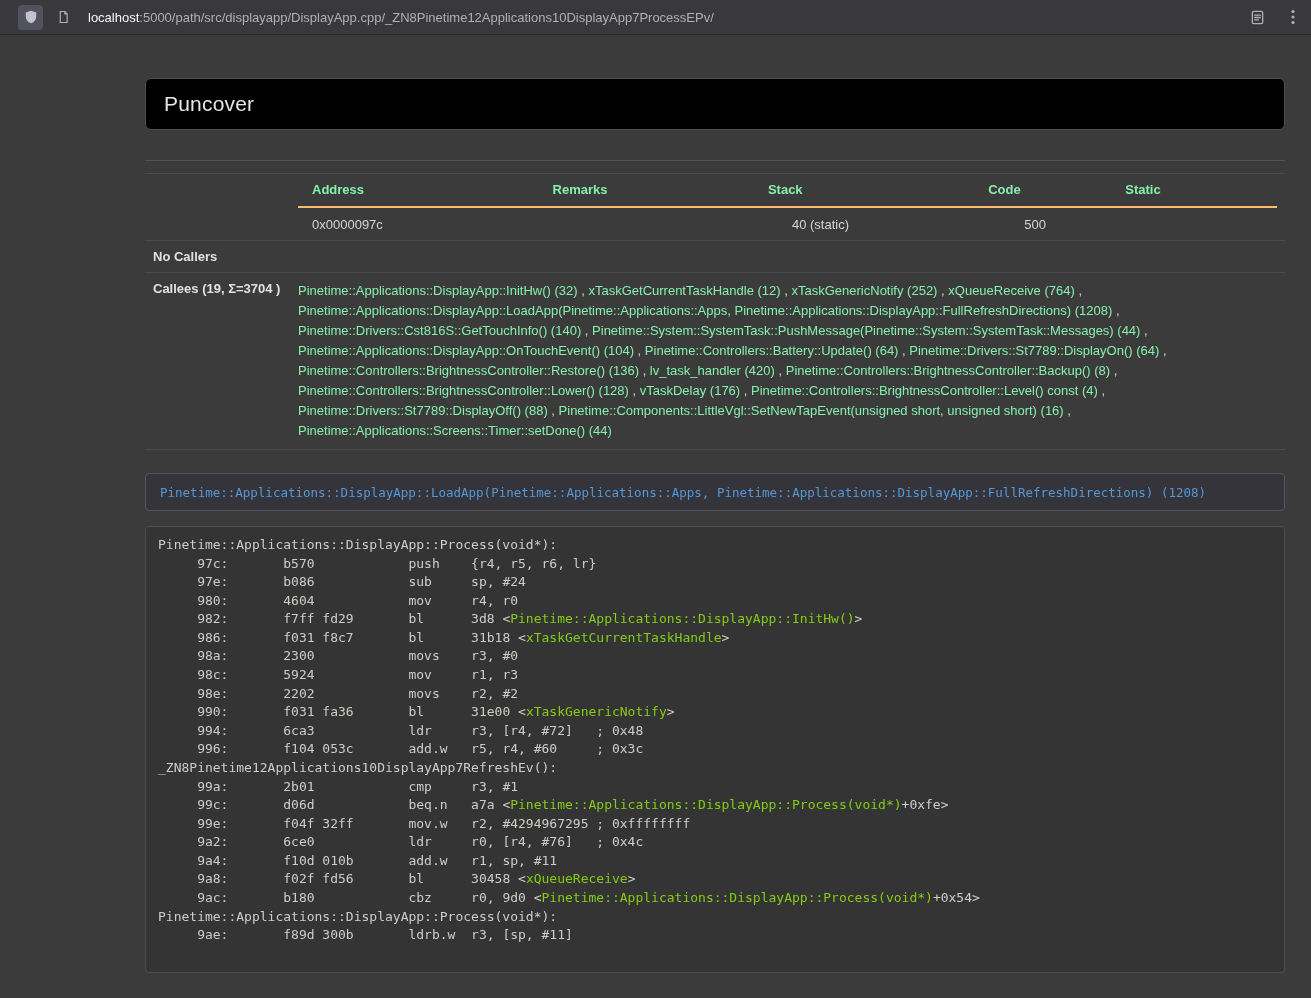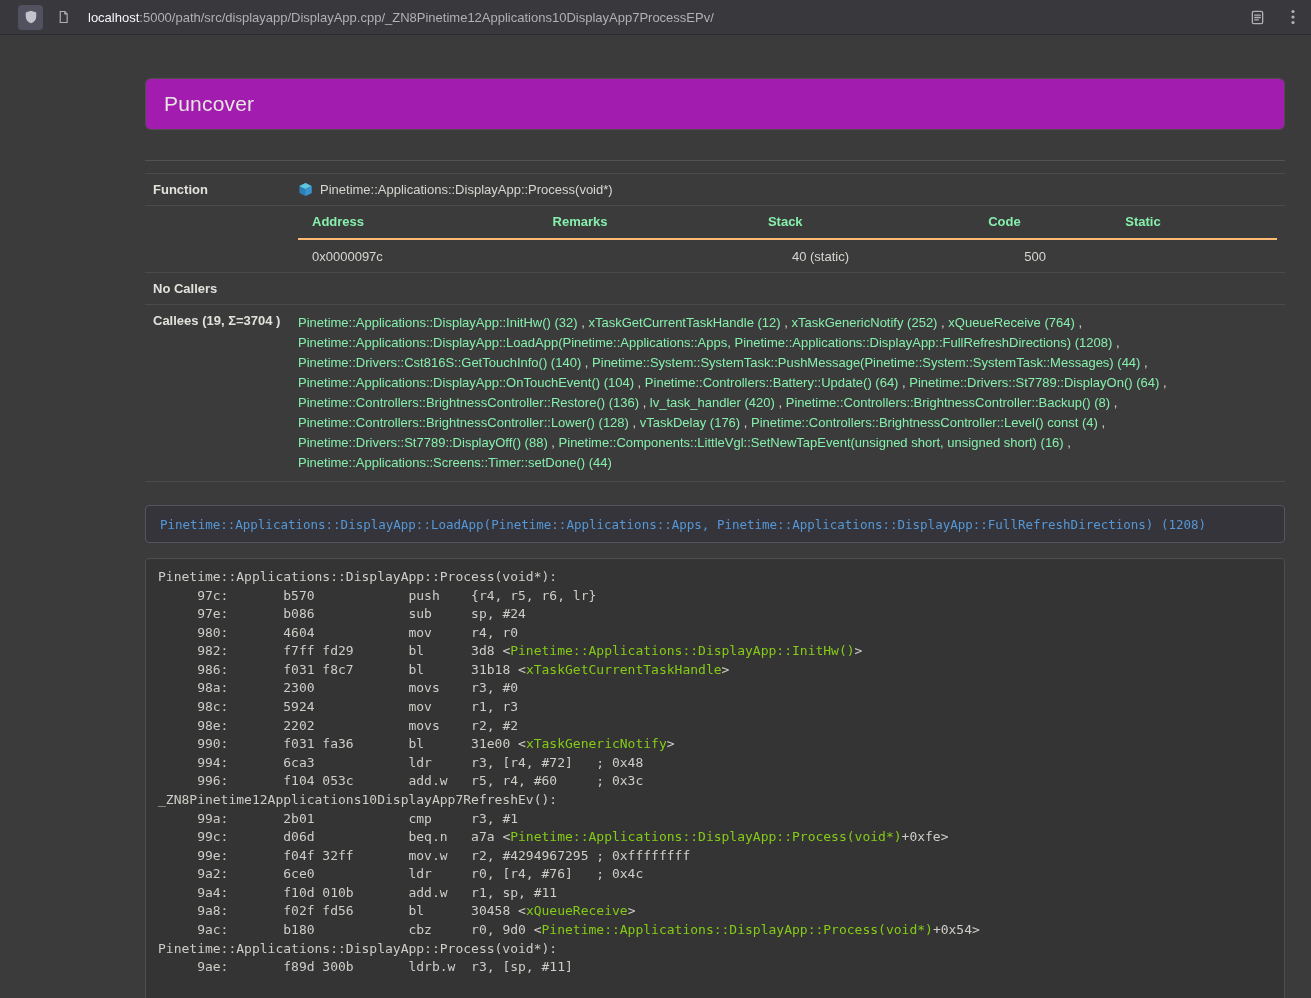--- a/index.html
+++ b/index.html
@@ -33,21 +33,21 @@
   .chrome-btn {
     background: none; border: none; padding: 4px 6px; cursor: pointer;
     display: flex; align-items: center; justify-content: center; flex: 0 0 auto;
   }
   .chrome-btn + .chrome-btn { margin-left: 14px; }
 
   
   .container { width: 1140px; margin-left: 145px; }
 
   .jumbotron {
-    margin-top: 43px; background: #a21caf; border: 1px solid #4e4e4e;
+    margin-top: 43px; background: #000000; border: 1px solid #4e4e4e;
     border-radius: 6px; padding: 13px 18px;
   }
   .jumbotron h1 {
     margin: 0; font-size: 21px; font-weight: 500; color: #e8e6e3; letter-spacing: .2px;
   }
 
   hr.divider { border: none; border-top: 1px solid #525252; margin: 30px 0 12px; }
 
   .breadcrumb { font-size: 13.5px; font-weight: bold; margin: 0 0 13px; color: #a39e96; }
   .breadcrumb a { color: #5598d8; }
@@ -135,33 +135,20 @@
 
   <div class="jumbotron">
     <h1>Puncover</h1>
   </div>
 
   <hr class="divider">
 
 
   <div class="fn-table">
 
-    <div class="trow">
-      <div class="tlabel">Function</div>
-      <div class="tval fn-cell">
-        <span style="display:flex">
-          <svg width="15" height="15" viewBox="0 0 16 16">
-              <path d="M8 1 14.5 4.2 V11.8 L8 15 1.5 11.8 V4.2 Z" fill="#2d7fb8"></path>
-              <path d="M8 1 14.5 4.2 8 7.4 1.5 4.2Z" fill="#5fc7dd"></path>
-              <path d="M8 7.4 14.5 4.2 V11.8 L8 15Z" fill="#3a93cc"></path>
-            </svg>
-        </span>
-        <span class="fn-name">Pinetime::Applications::DisplayApp::Process(void*)</span>
-      </div>
-    </div>
 
     <div class="trow">
       <div class="tlabel"></div>
       <div class="tval">
         <div class="inner-row head">
           <div class="c1">Address</div>
           <div class="c2">Remarks</div>
           <div class="c3">Stack</div>
           <div class="c4">Code</div>
           <div class="c5">Static</div>

